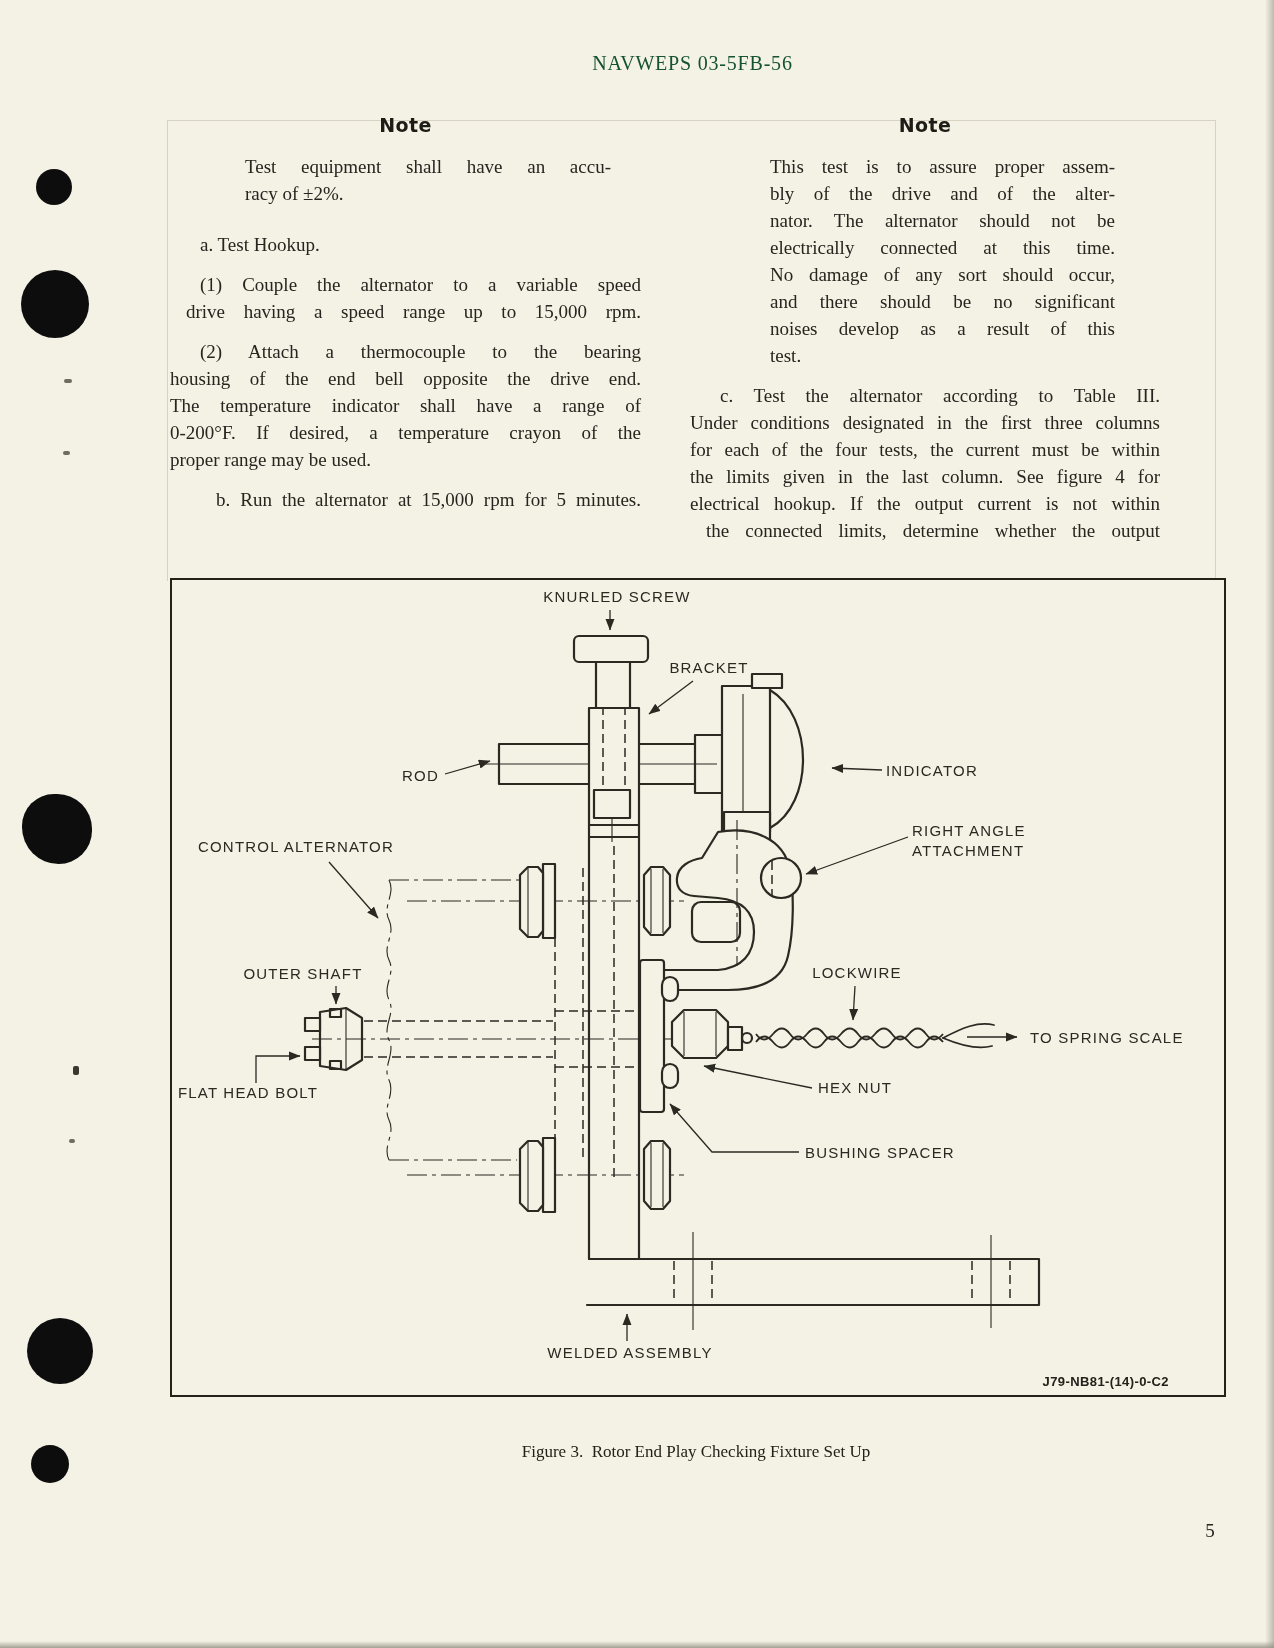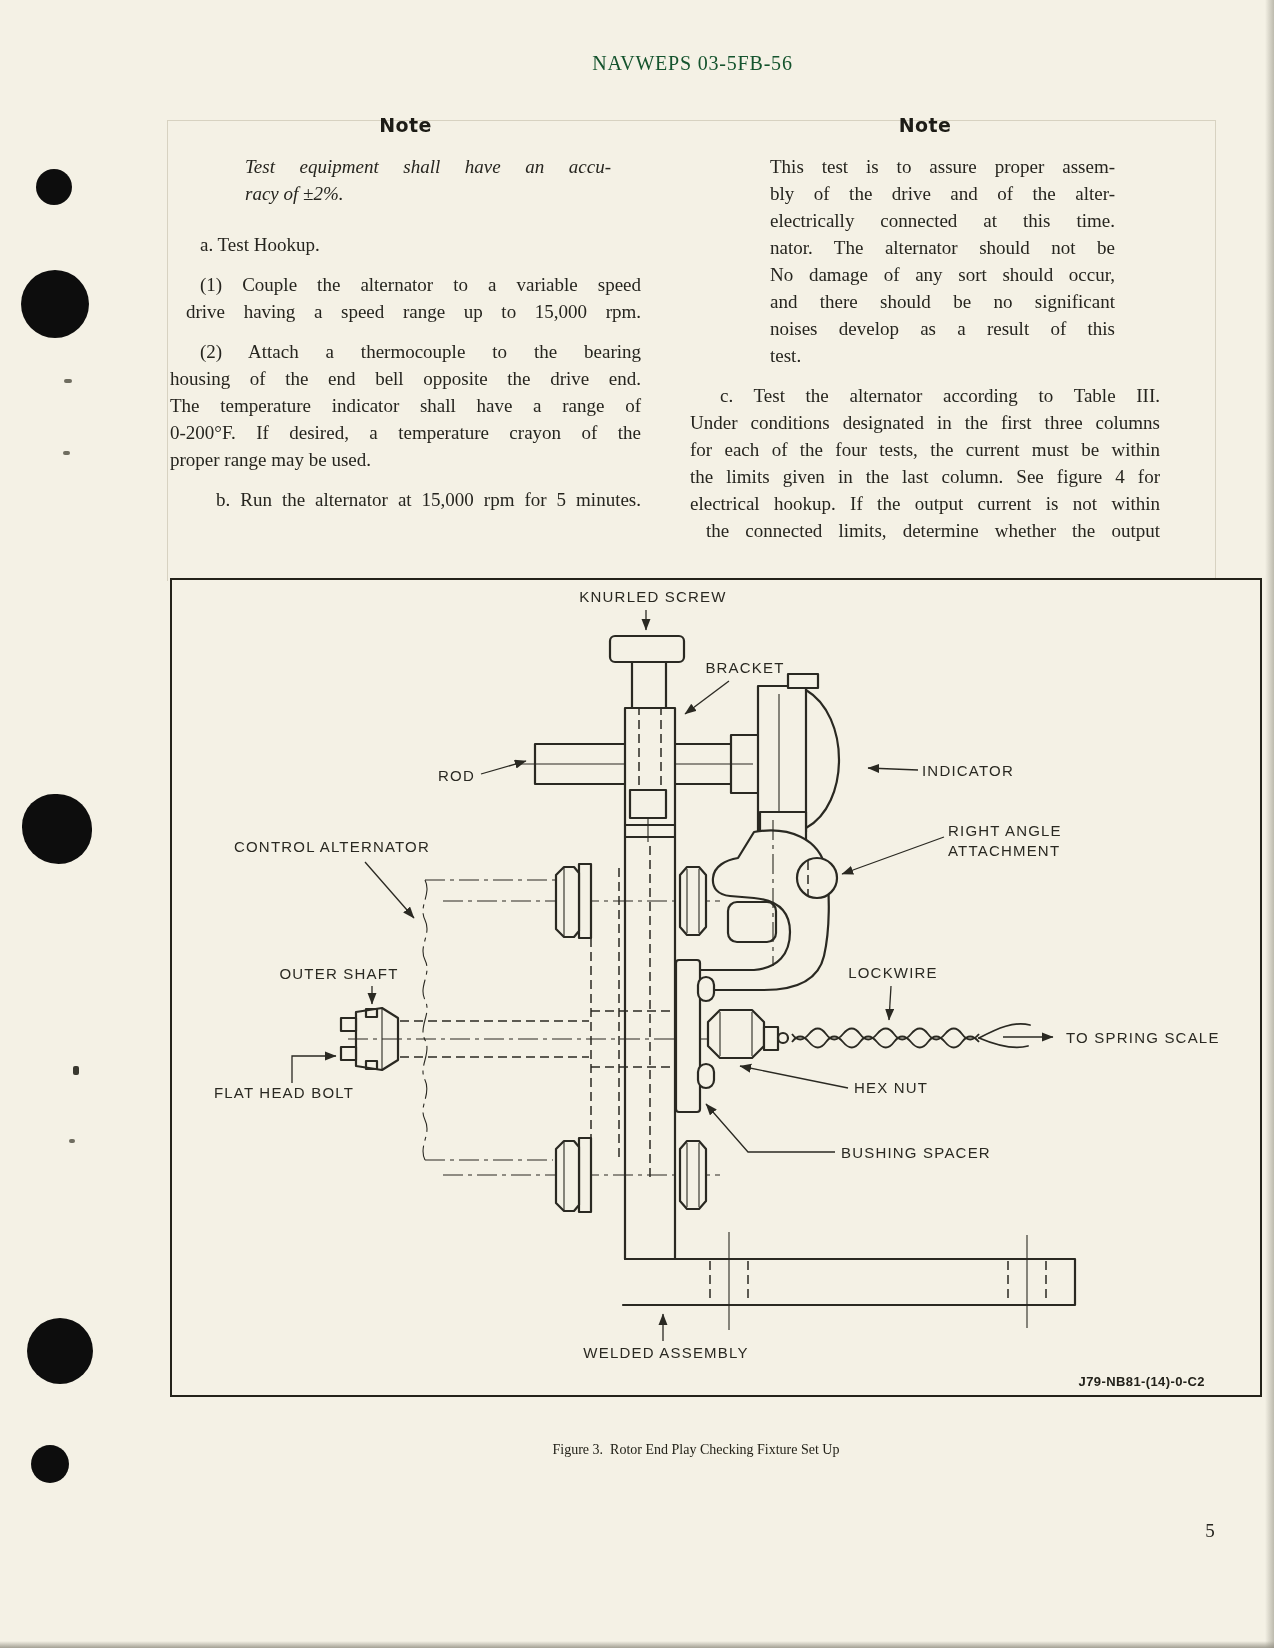--- a/index.html
+++ b/index.html
@@ -26,30 +26,30 @@
   }
   .col{width:471px; font-size:19px; line-height:27px;}
   .note-head{
     font-family:"DejaVu Sans", sans-serif; font-weight:bold; font-size:19px;
     text-align:center; letter-spacing:.4px; color:#1d1c16; line-height:27px;
   }
   .para div{ text-align:justify; text-align-last:justify; }
   .para div:last-child{ text-align-last:left; }
   .para.jl-all div:last-child{ text-align-last:justify;margin-left:16px; }
   .para.indent div:first-child{ text-indent:30px; }
-  .note-block-left{ margin:14px 30px 0 75px;font-style:italic; }
+  .note-block-left{ margin:14px 30px 0 75px; }
   .note-block-right{ margin:14px 45px 10px 80px; }
   .mt24{margin-top:24px;} .mt13{margin-top:13px;}
   .figure-box{
     position:absolute; left:170px; top:578px; width:1052px; height:815px;
-    border:2.5px solid #232219; box-sizing:content-box; background:#f4f1e5;padding-left:36px;
+    border:2.5px solid #232219; box-sizing:content-box; background:#f4f1e5;
   }
   .caption{
     position:absolute; left:170px; top:1442px; width:1052px;
-    text-align:center; font-size:14px; white-space:pre; color:#232219;
+    text-align:center; font-size:17px; white-space:pre; color:#232219;
   }
   .page-num{
     position:absolute; left:1190px; top:1520px; width:40px;
     text-align:center; font-size:19px;
   }
   .dot{position:absolute; background:#0d0d0d; border-radius:50%;}
   .speck{position:absolute; background:#6f6d60; border-radius:2px;}
   svg text.lbl{
     font-family:"Liberation Sans", sans-serif; font-size:15px;
     letter-spacing:1.2px; fill:#2a2922;
@@ -110,22 +110,22 @@
         </div>
       <div class="para jl-all indent mt13">
           <div>b. Run the alternator at 15,000 rpm for 5 minutes.</div>
         </div>
     </div>
     <div class="col" style="width:470px;">
       <div class="note-head">Note</div>
       <div class="para note-block-right">
           <div>This test is to assure proper assem-</div>
           <div>bly of the drive and of the alter-</div>
+          <div>nator. The alternator should not be</div>
           <div>electrically connected at this time.</div>
-          <div>nator. The alternator should not be</div>
           <div>No damage of any sort should occur,</div>
           <div>and there should be no significant</div>
           <div>noises develop as a result of this</div>
           <div>test.</div>
         </div>
       <div class="para jl-all indent mt13">
           <div>c. Test the alternator according to Table III.</div>
           <div>Under conditions designated in the first three columns</div>
           <div>for each of the four tests, the current must be within</div>
           <div>the limits given in the last column. See figure 4 for</div>

